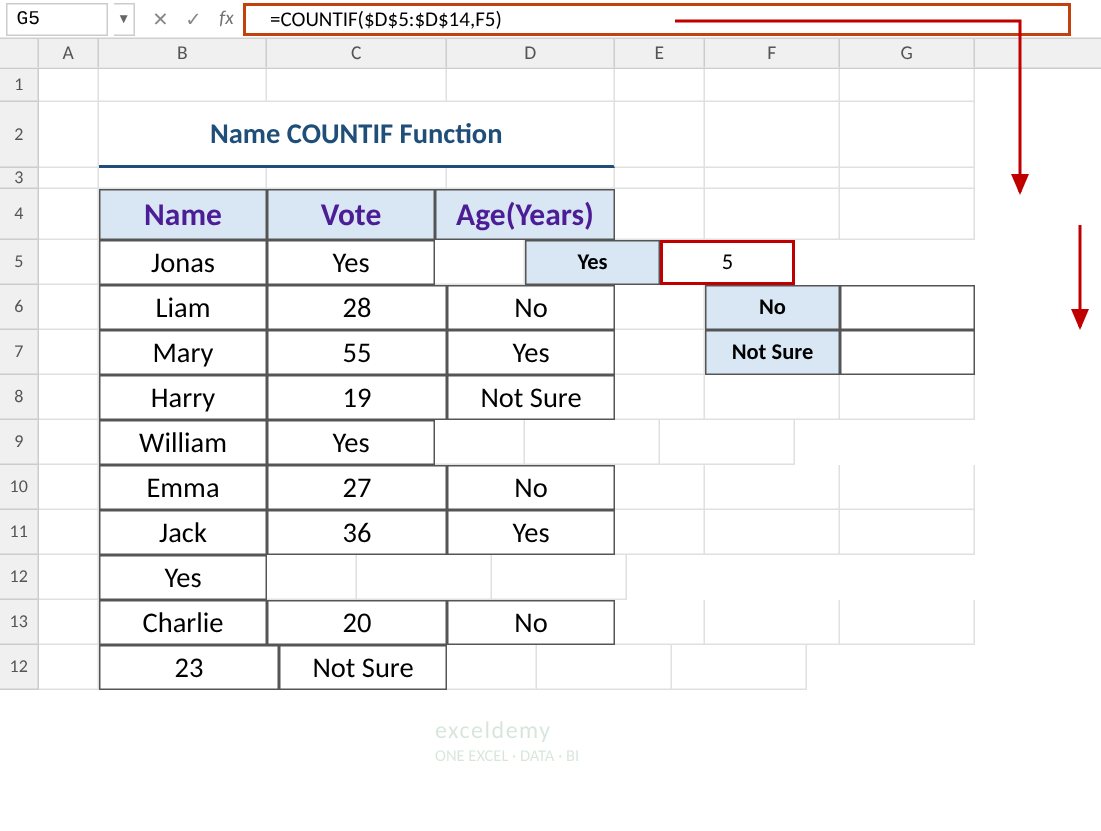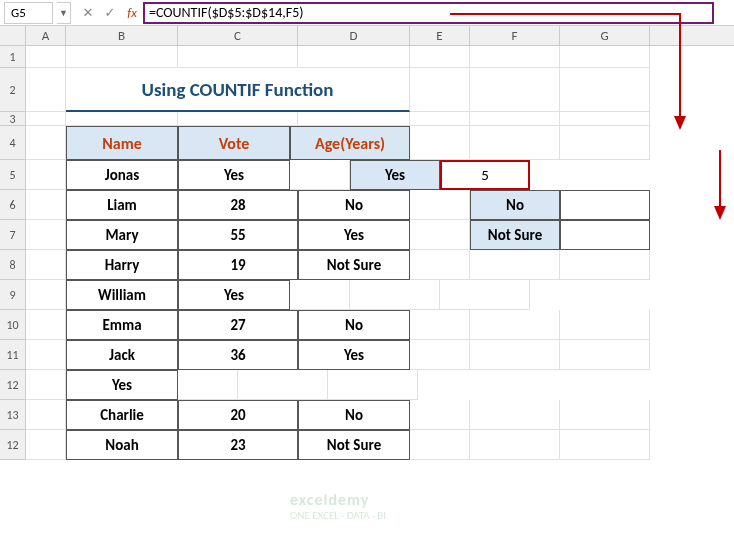--- a/index.html
+++ b/index.html
@@ -1,23 +1,23 @@
 <!DOCTYPE html>
 <html><head>
   <meta charset="utf-8">
   <style>
     * { box-sizing: border-box; margin: 0; padding: 0; }
     body { font-family: Calibri, Arial, sans-serif; font-size: 14px; background: #fff; width: 734px; height: 554px; position: relative; overflow: hidden; }
     
     .formula-bar { display: flex; align-items: center; height: 26px; border-bottom: 1px solid #d0d0d0; background: #fff; }
-    .name-box { width: 49px; height: 22px; margin: 2px 4px; border: 1px solid #ccc; background: #fff; display: flex; align-items: center; padding: 0 6px; font-size: 13px; }
+    .name-box { width: 68px; height: 22px; margin: 2px 4px; border: 1px solid #ccc; background: #fff; display: flex; align-items: center; padding: 0 6px; font-size: 13px; font-family: Liberation Mono, monospace; }
     .name-box-arrow { width: 14px; height: 22px; display: flex; align-items: center; justify-content: center; color: #666; font-size: 9px; border: 1px solid #ccc; border-left: none; margin-right: 6px; }
     .fb-btn { width: 22px; height: 22px; display: flex; align-items: center; justify-content: center; color: #888; font-size: 13px; }
-    .fx-btn { font-style: italic; font-size: 13px; color: #c2410c; }
-    .formula-input { flex: 1; height: 22px; border: 2px solid #701a75; padding: 2px 4px; font-size: 14px; display: flex; align-items: center; margin-right: 20px; }
+    .fx-btn { font-style: italic; font-size: 13px; color: #737373; }
+    .formula-input { flex: 1; height: 22px; border: 2px solid #c2410c; padding: 2px 16px; font-size: 14px; display: flex; align-items: center; margin-right: 20px; }
     
     .col-headers { display: flex; height: 20px; background: #f0f0f0; border-bottom: 1px solid #ccc; }
     .row-header-spacer { width: 26px; border-right: 1px solid #ccc; background: #f0f0f0; }
     .col-header { border-right: 1px solid #ccc; display: flex; align-items: center; justify-content: center; color: #555; font-size: 13px; background: #f0f0f0; }
     .col-A { width: 40px; }
     .col-B { width: 112px; }
     .col-C { width: 120px; }
     .col-D { width: 112px; }
     .col-E { width: 60px; }
     .col-F { width: 90px; }
@@ -29,31 +29,31 @@
     .cell { border-right: 1px solid #e0e0e0; border-bottom: 1px solid #e0e0e0; display: flex; align-items: center; justify-content: center; padding: 0 4px; background: #fff; }
     
     .r1 { height: 22px; }
     .r2 { height: 44px; }
     .r3 { height: 14px; }
     .r4 { height: 34px; }
     .rd { height: 30px; }
     
     .title-cell { justify-content: center; font-size: 19px; font-weight: bold; color: #1f4e79; border-bottom: 2.5px solid #1f4e79; background: #fff; }
     
-    .th-cell { background: #d9e7f5; font-weight: bold; font-size: 16px; color: #c2410c; border: 1px solid #555 !important; }
-    .td-cell { border: 1px solid #555 !important; font-size: 15px; font-weight: bold; }
+    .th-cell { background: #d9e7f5; font-weight: bold; font-size: 21px; color: #4c1d95; border: 1px solid #555 !important; }
+    .td-cell { border: 1px solid #555 !important; font-size: 19px; }
     
     .summary-label { background: #d9e7f5; font-weight: bold; font-size: 15px; border: 1px solid #555 !important; }
     .summary-val { border: 1px solid #555 !important; font-size: 15px; }
     .selected-cell { border: 2px solid #c00000 !important; }
     
     .arrow-svg { position: absolute; pointer-events: none; z-index: 10; }
     
     .watermark { position: absolute; left: 290px; top: 478px; opacity: 0.18; font-size: 11px; color: #2a7a3a; }
-    .watermark .wm-top { font-weight: bold; font-size: 16px; letter-spacing: 1px; margin-top: 12px; }
+    .watermark .wm-top { font-weight: normal; font-size: 16px; letter-spacing: 1px; }
   </style>
 </head>
 <body>
 
 <div class="formula-bar">
   <div class="name-box">G5</div>
   <div class="name-box-arrow">▼</div>
   <div class="fb-btn">✕</div>
   <div class="fb-btn">✓</div>
   <div class="fb-btn fx-btn">fx</div>
@@ -80,21 +80,21 @@
     <div class="cell col-C r1"></div>
     <div class="cell col-D r1"></div>
     <div class="cell col-E r1"></div>
     <div class="cell col-F r1"></div>
     <div class="cell col-G r1"></div>
   </div>
 
   <div class="row r2">
     <div class="row-header r2">2</div>
     <div class="cell col-A r2"></div>
-    <div class="cell title-cell r2" style="width:344px">Using COUNTIF Function</div>
+    <div class="cell title-cell r2" style="width:344px">Name COUNTIF Function</div>
     <div class="cell col-E r2"></div>
     <div class="cell col-F r2"></div>
     <div class="cell col-G r2"></div>
   </div>
 
   <div class="row r3">
     <div class="row-header r3">3</div>
     <div class="cell col-A r3"></div>
     <div class="cell col-B r3"></div>
     <div class="cell col-C r3"></div>
@@ -206,21 +206,20 @@
     <div class="cell td-cell col-C rd">20</div>
     <div class="cell td-cell col-D rd">No</div>
     <div class="cell col-E rd"></div>
     <div class="cell col-F rd"></div>
     <div class="cell col-G rd"></div>
   </div>
 
   <div class="row rd">
     <div class="row-header rd">12</div>
     <div class="cell col-A rd"></div>
-    <div class="cell td-cell col-B rd">Noah</div>
     <div class="cell td-cell col-C rd">23</div>
     <div class="cell td-cell col-D rd">Not Sure</div>
     <div class="cell col-E rd"></div>
     <div class="cell col-F rd"></div>
     <div class="cell col-G rd"></div>
   </div>
 
 </div>
 
 <svg class="arrow-svg" style="left:0;top:0" width="734" height="554">

